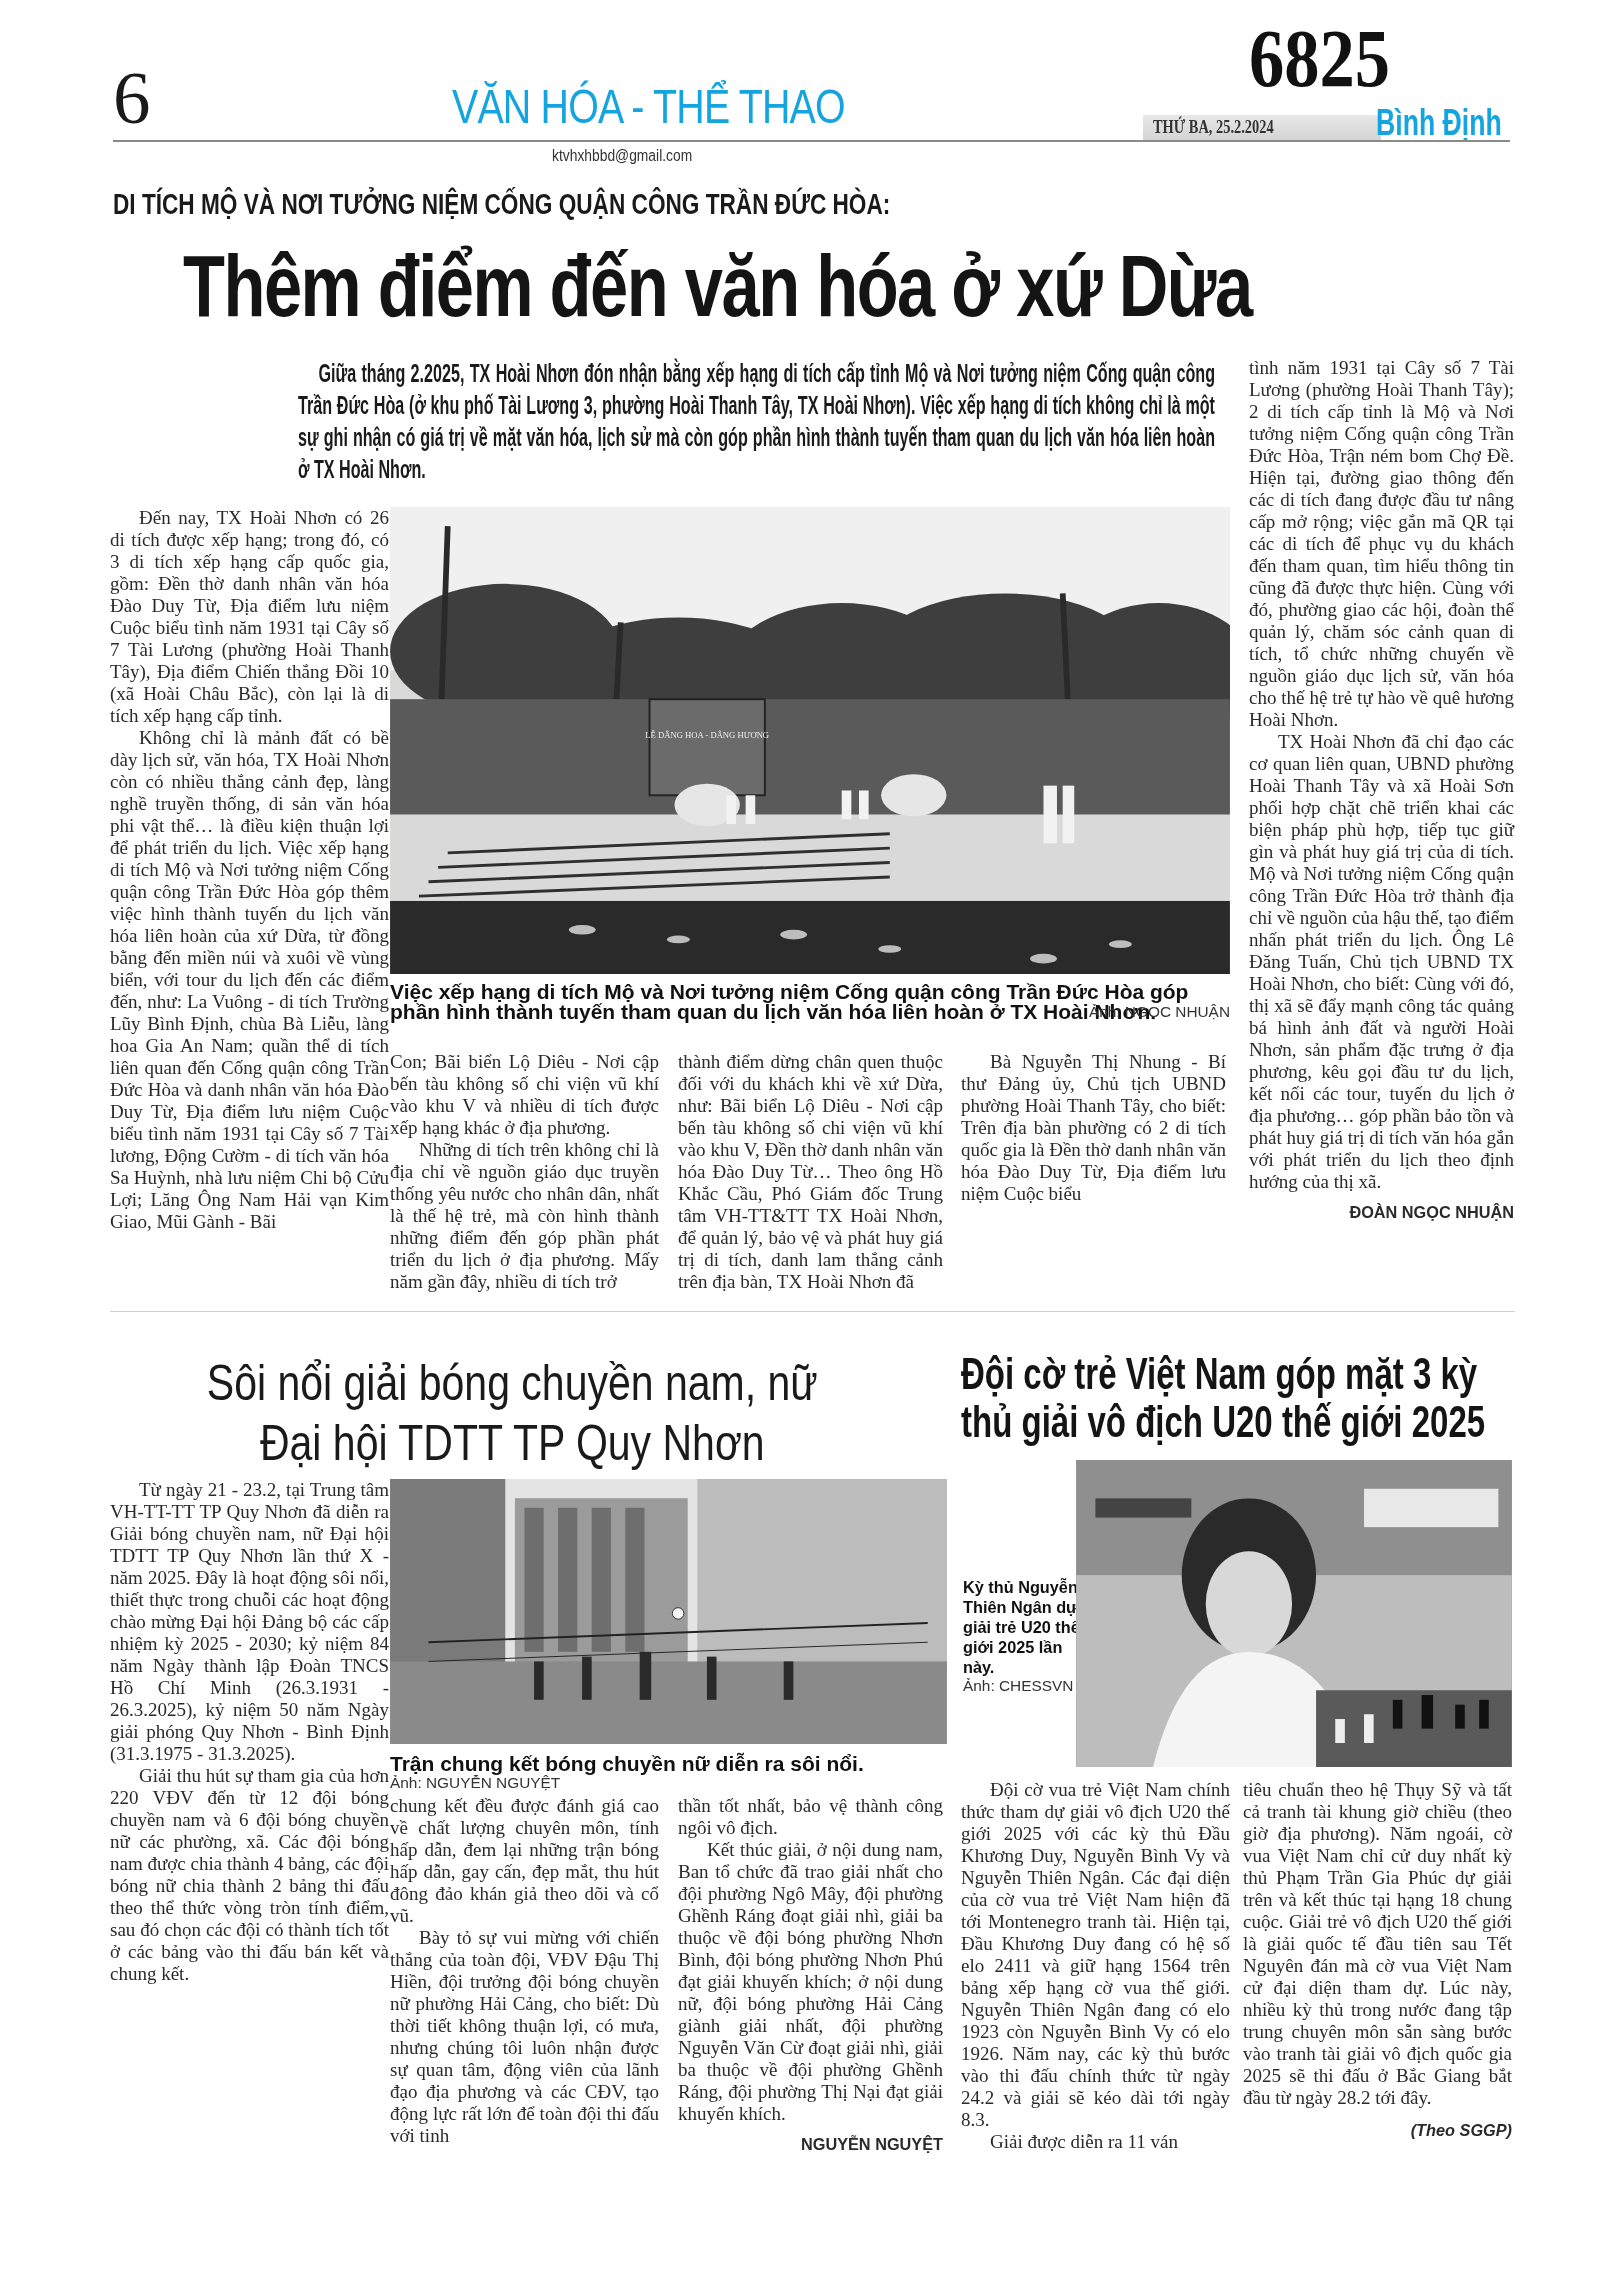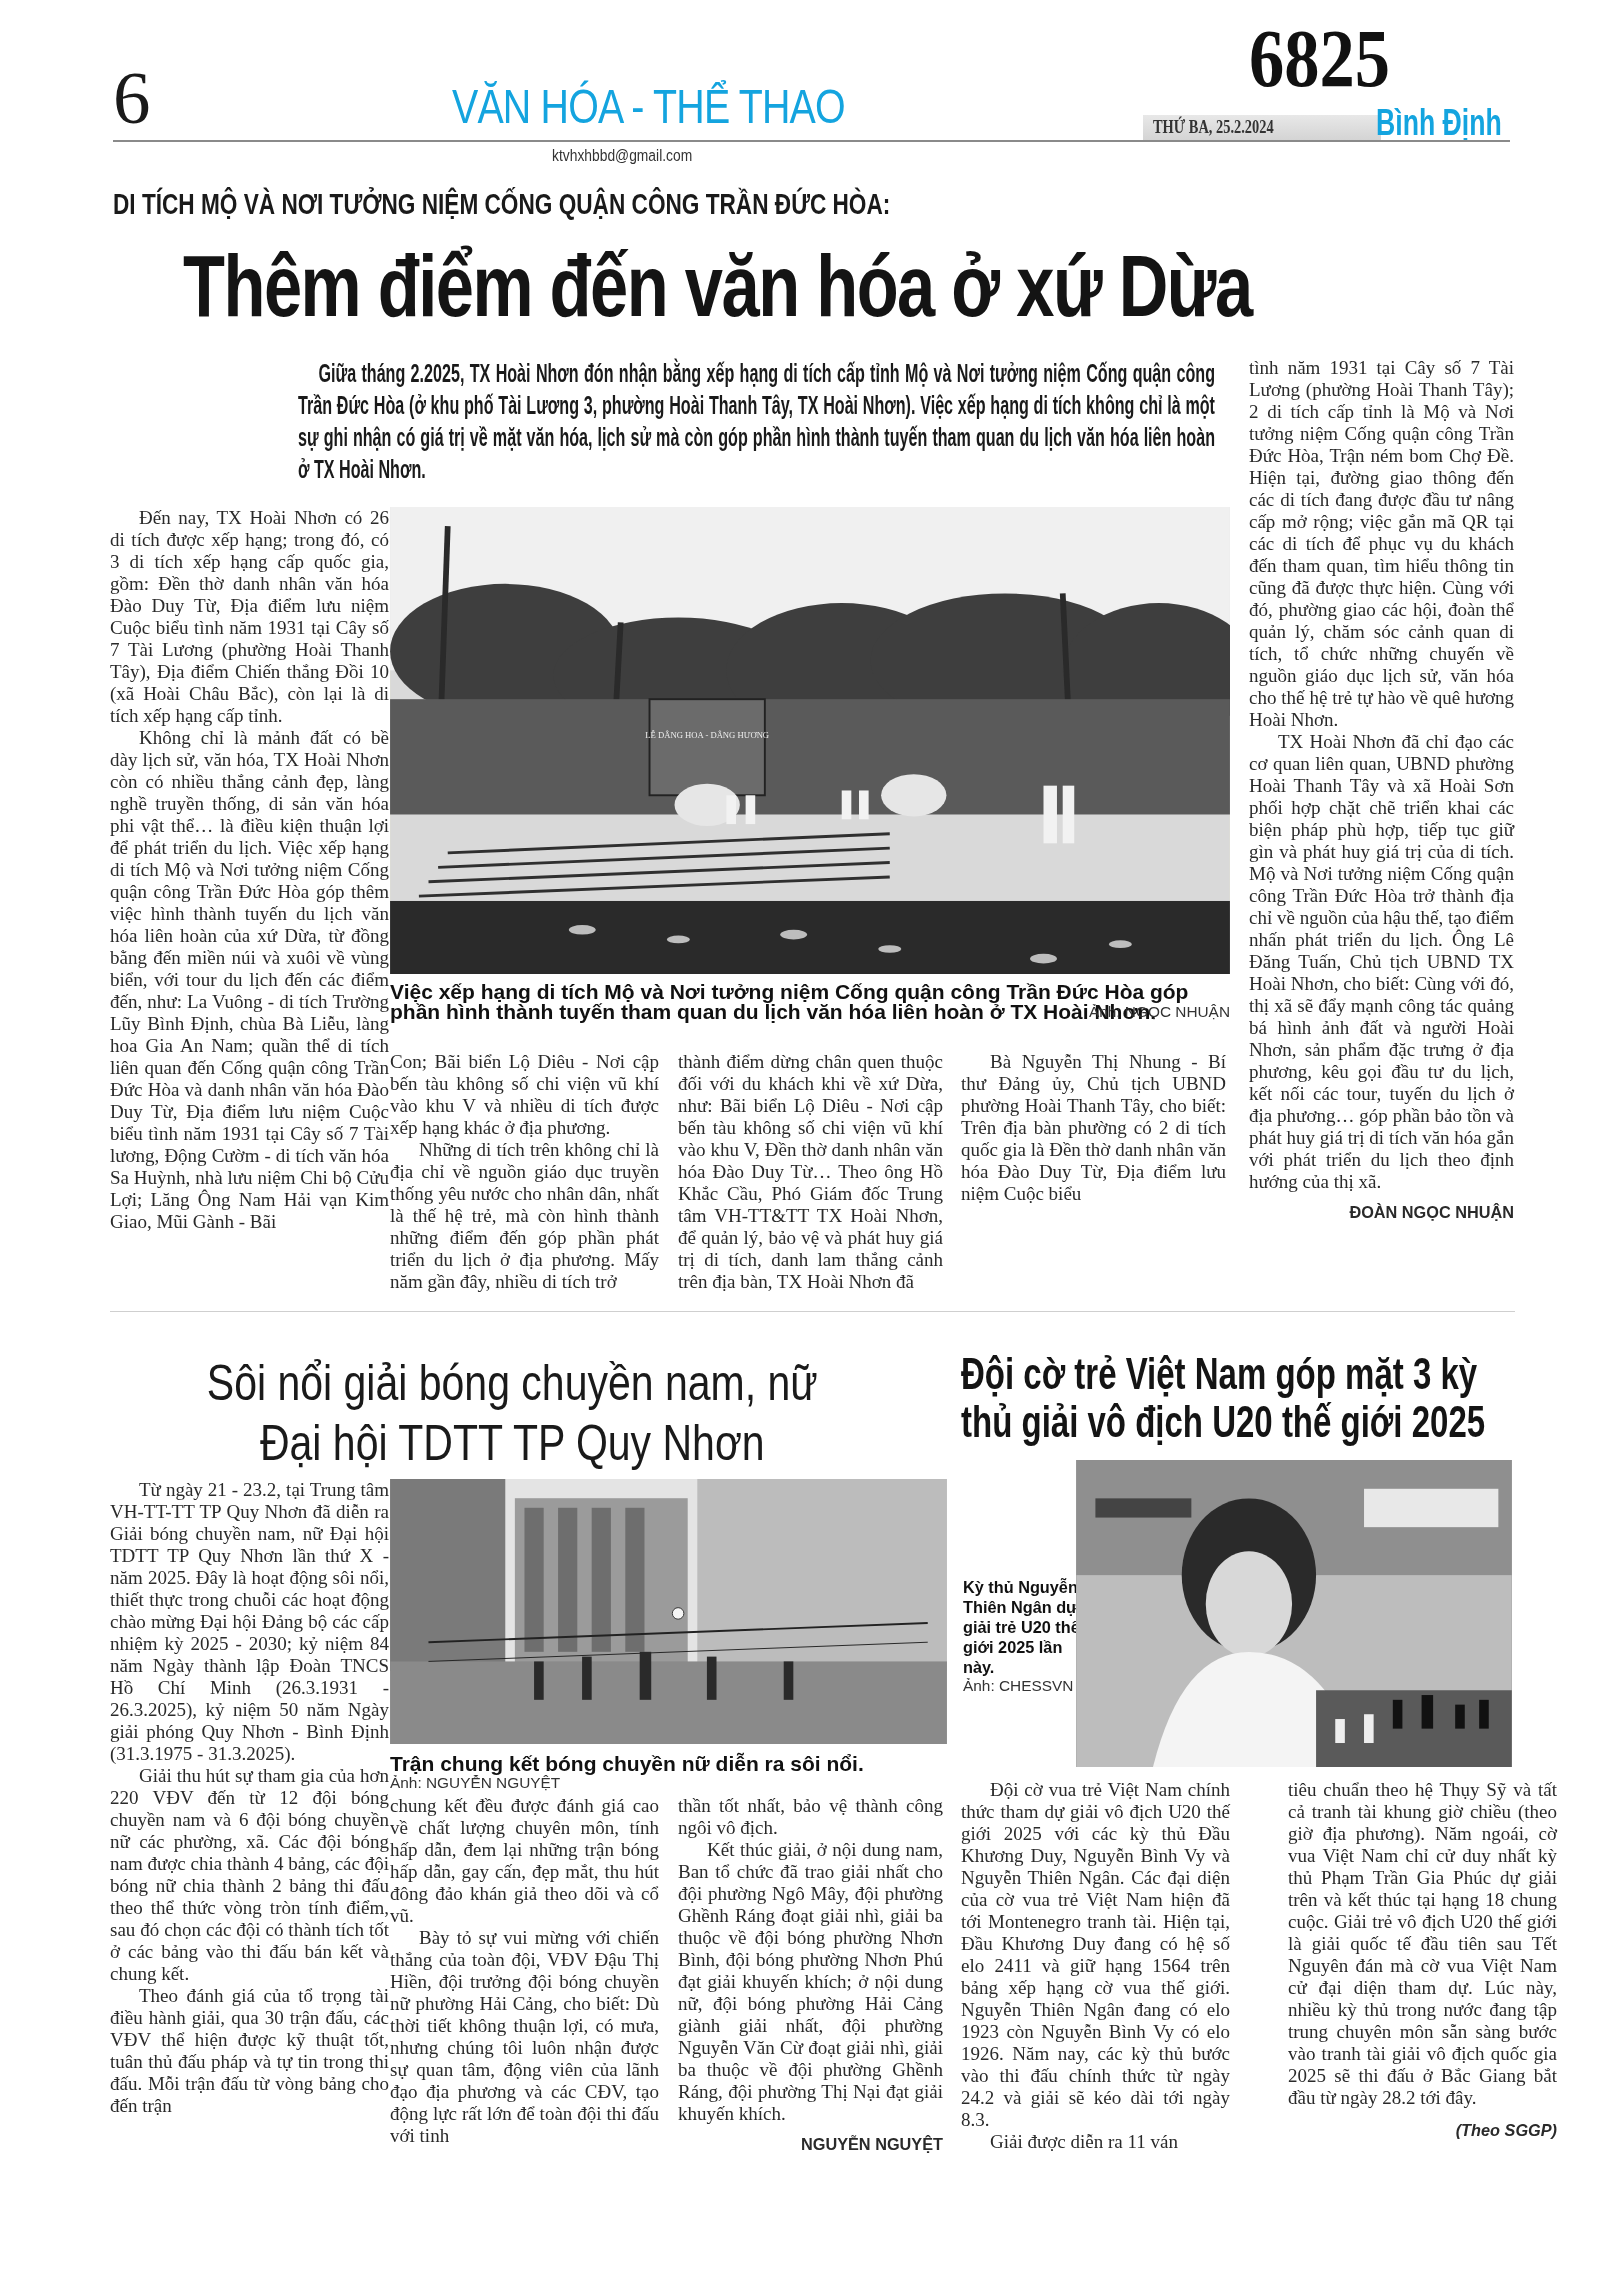--- a/index.html
+++ b/index.html
@@ -46,21 +46,21 @@
   #caption2 { left: 390px; top: 1754px; width: 557px; }
   #a2-col2 { left: 390px; top: 1795px; width: 269px; }
   #a2-col3 { left: 678px; top: 1795px; width: 265px; }
 
   
   #headline3 { left: 961px; top: 1350px; width: 730px; font-size: 44px; line-height: 48px; font-weight: bold; font-family: "Liberation Sans", sans-serif; color: #141414; transform: scaleX(0.75); transform-origin: left top; }
   #caption3 { left: 963px; top: 1577px; width: 123px; }
   #caption3 .cap-text { font-size: 16.3px; line-height: 20px; }
   #photo3 { left: 1076px; top: 1460px; width: 436px; height: 307px; overflow: hidden; background: #8c8c8c; }
   #a3-col1 { left: 961px; top: 1779px; width: 269px; }
-  #a3-col2 { left: 1288px; top: 1779px; width: 269px; }
+  #a3-col2 { left: 1243px; top: 1779px; width: 269px; }
   .italic-src { font-family: "Liberation Sans", sans-serif; font-weight: bold; font-style: italic; font-size: 16.3px; text-align: right; margin-top: 9.6px; }
 </style>
 </head>
 <body>
 
 <div class="abs" id="page-num">6</div>
 <div class="abs" id="section-title">VĂN HÓA - THỂ THAO</div>
 <div class="abs" id="issue-no">6825</div>
 <div class="abs" id="date-box"></div>
 <div class="abs" id="date-text">THỨ BA, 25.2.2024</div>
@@ -154,21 +154,20 @@
 <div class="abs" id="divider1"></div>
 
 <div class="abs" id="headline2">
   <div>Sôi nổi giải bóng chuyền nam, nữ</div>
   <div>Đại hội TDTT TP Quy Nhơn</div>
 </div>
 
 <div class="abs col" id="a2-col1">
   <p>Từ ngày 21 - 23.2, tại Trung tâm VH-TT-TT TP Quy Nhơn đã diễn ra Giải bóng chuyền nam, nữ Đại hội TDTT TP Quy Nhơn lần thứ X - năm 2025. Đây là hoạt động sôi nổi, thiết thực trong chuỗi các hoạt động chào mừng Đại hội Đảng bộ các cấp nhiệm kỳ 2025 - 2030; kỷ niệm 84 năm Ngày thành lập Đoàn TNCS Hồ Chí Minh (26.3.1931 - 26.3.2025), kỷ niệm 50 năm Ngày giải phóng Quy Nhơn - Bình Định (31.3.1975 - 31.3.2025).</p>
   <p>Giải thu hút sự tham gia của hơn 220 VĐV đến từ 12 đội bóng chuyền nam và 6 đội bóng chuyền nữ các phường, xã. Các đội bóng nam được chia thành 4 bảng, các đội bóng nữ chia thành 2 bảng thi đấu theo thể thức vòng tròn tính điểm, sau đó chọn các đội có thành tích tốt ở các bảng vào thi đấu bán kết và chung kết.</p>
-  <p>Theo đánh giá của tổ trọng tài điều hành giải, qua 30 trận đấu, các VĐV thể hiện được kỹ thuật tốt, tuân thủ đấu pháp và tự tin trong thi đấu. Mỗi trận đấu từ vòng bảng cho đến trận</p>
 </div>
 
 <div class="abs" id="photo2">
   <svg width="557" height="265" viewBox="0 0 580 276">
     <rect width="580" height="276" fill="#e4e4e4"></rect>
     <rect x="0" y="0" width="120" height="200" fill="#7a7a7a"></rect>
     <rect x="130" y="20" width="180" height="180" fill="#9b9b9b"></rect>
     <g fill="#6e6e6e">
         <rect x="140" y="30" width="20" height="150"></rect>
         <rect x="175" y="30" width="20" height="150"></rect>

